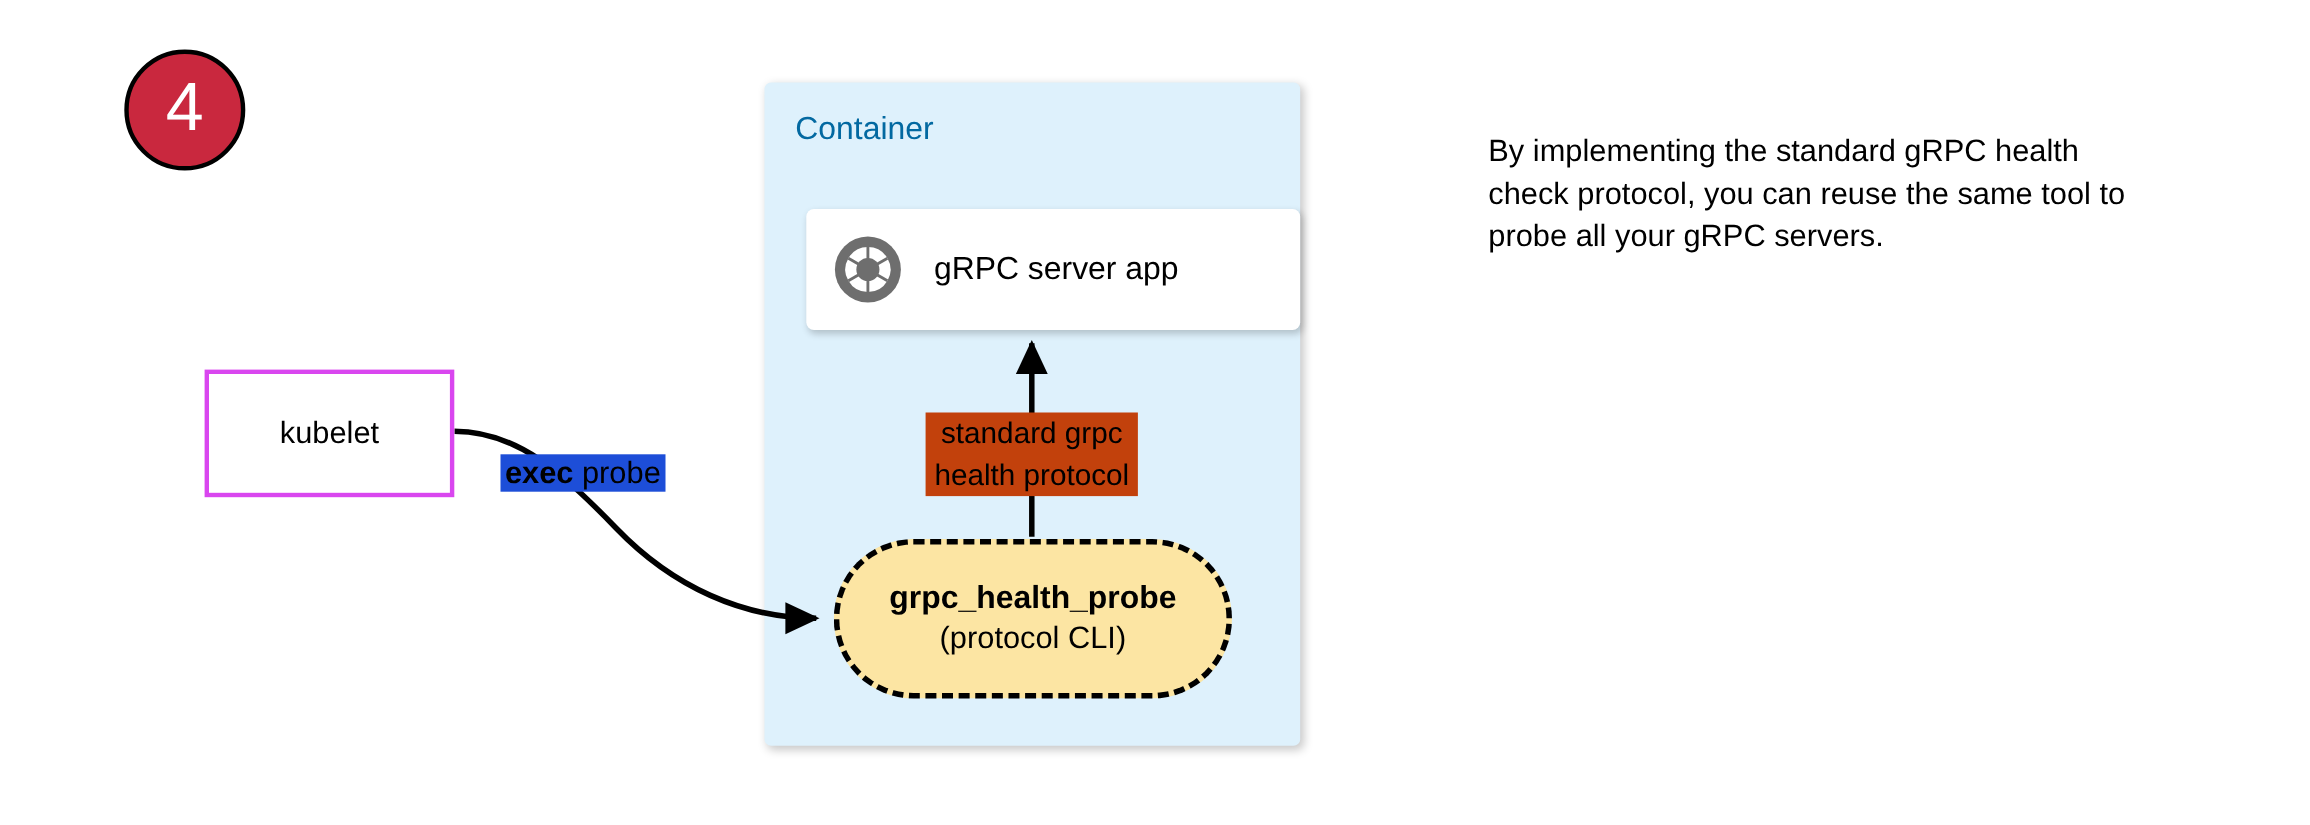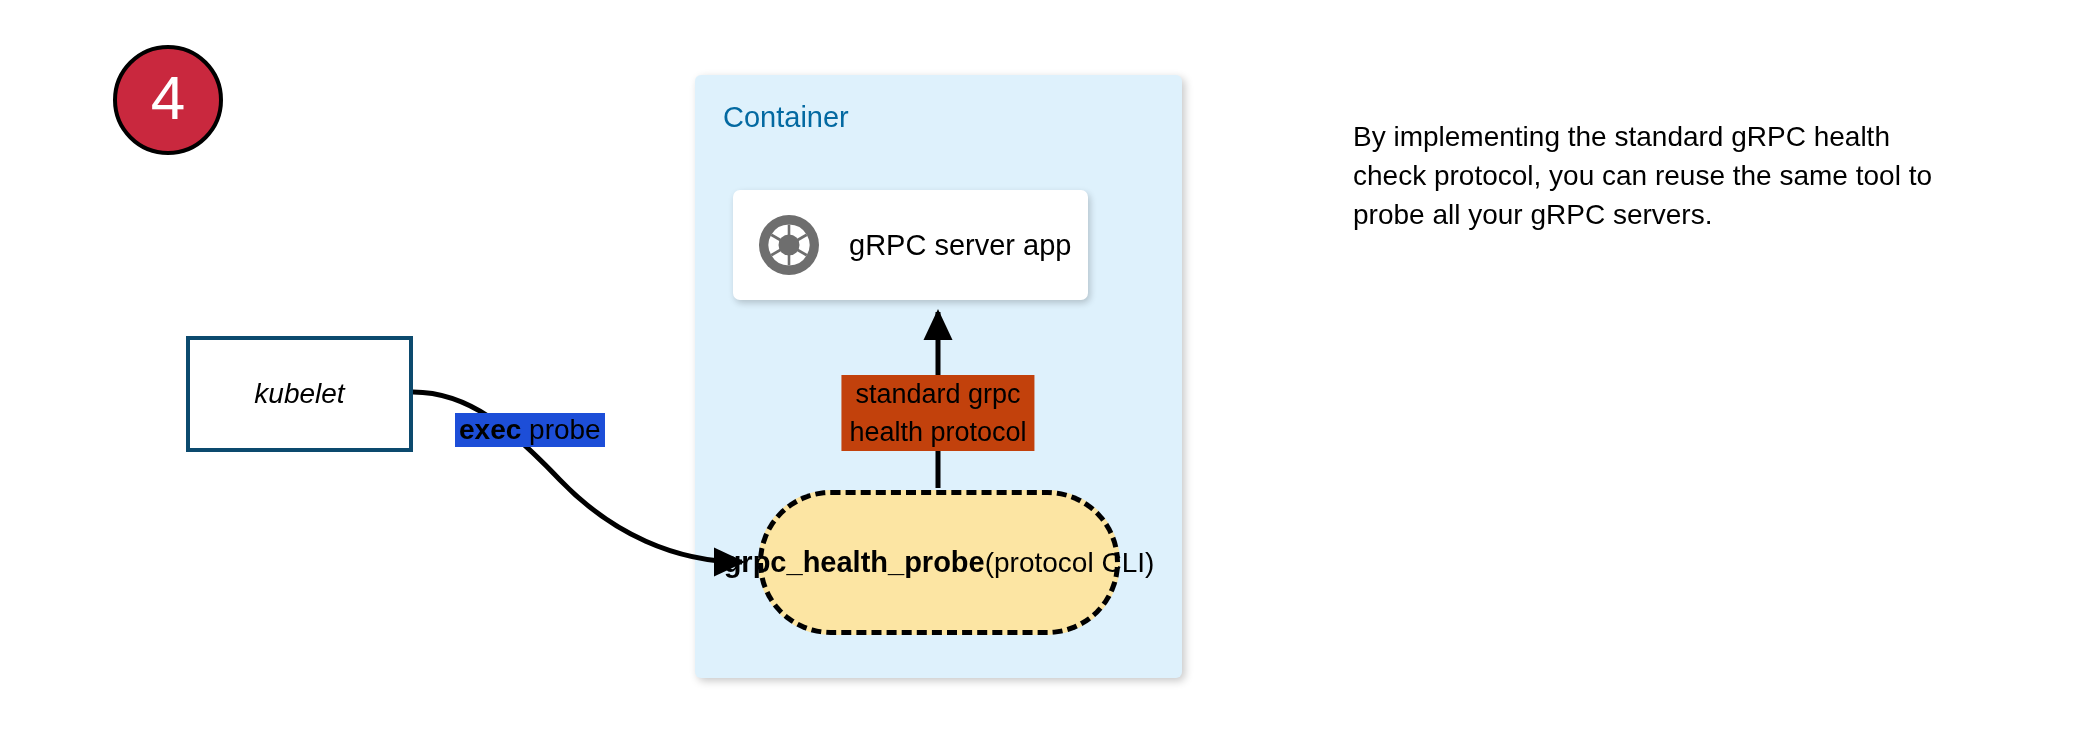--- a/index.html
+++ b/index.html
@@ -59,21 +59,21 @@
     line-height: 1;
     color: #0369a1;
     white-space: nowrap;
   }
 
   
   #grpc-server-card {
     position: absolute;
     left: 733px;
     top: 190px;
-    width: 355px;
+    width: 449px;
     height: 110px;
     background: #ffffff;
     border-radius: 7px;
     box-shadow: 2px 3px 7px rgba(0,0,0,0.20);
     display: flex;
     align-items: center;
     box-sizing: border-box;
     padding-left: 24px;
   }
   #grpc-icon { flex: 0 0 auto; width: 64px; height: 64px; display:block; }
@@ -85,26 +85,25 @@
   }
 
   
   #kubelet-box {
     position: absolute;
     left: 186px;
     top: 336px;
     width: 227px;
     height: 116px;
     background: #ffffff;
-    border: 4px solid #0c4a6e;
+    border: 4px solid #d946ef;
     box-sizing: border-box;
     display: flex;
     align-items: center;
     justify-content: center;
-    font-style: italic;
   }
   #kubelet-label { font-size: 28px; line-height: 1; white-space: nowrap; }
 
   
   #exec-probe-label {
     position: absolute;
     left: 455px;
     top: 413px;
     font-size: 28px;
     line-height: 1;
@@ -133,21 +132,21 @@
     position: absolute;
     left: 758px;
     top: 490px;
     width: 362px;
     height: 145px;
     background: #FCE5A3;
     border: 5px dashed #000000;
     border-radius: 74px;
     box-sizing: border-box;
     display: flex;
-    flex-direction: row;
+    flex-direction: column;
     align-items: center;
     justify-content: center;
   }
   #health-probe-name {
     font-size: 29px;
     font-weight: bold;
     line-height: 1.15;
     white-space: nowrap;
   }
   #health-probe-sub {

